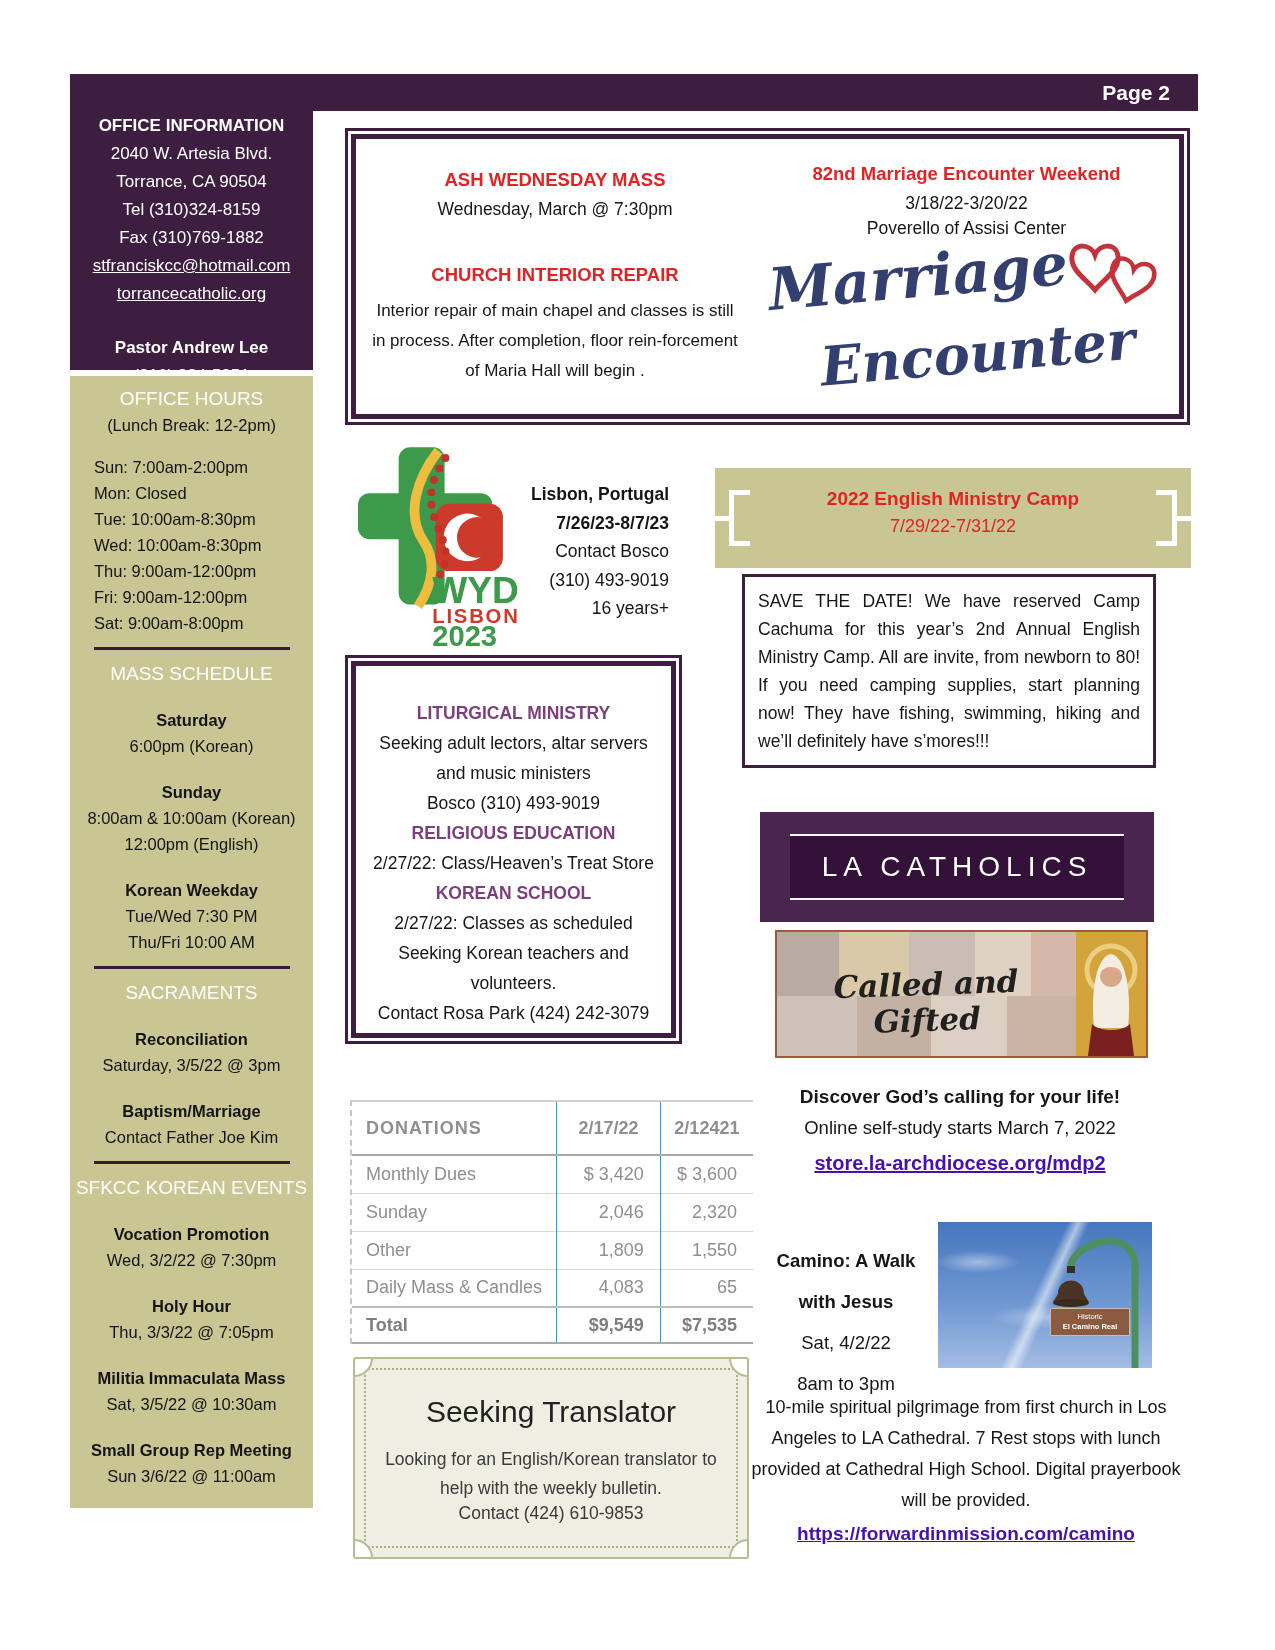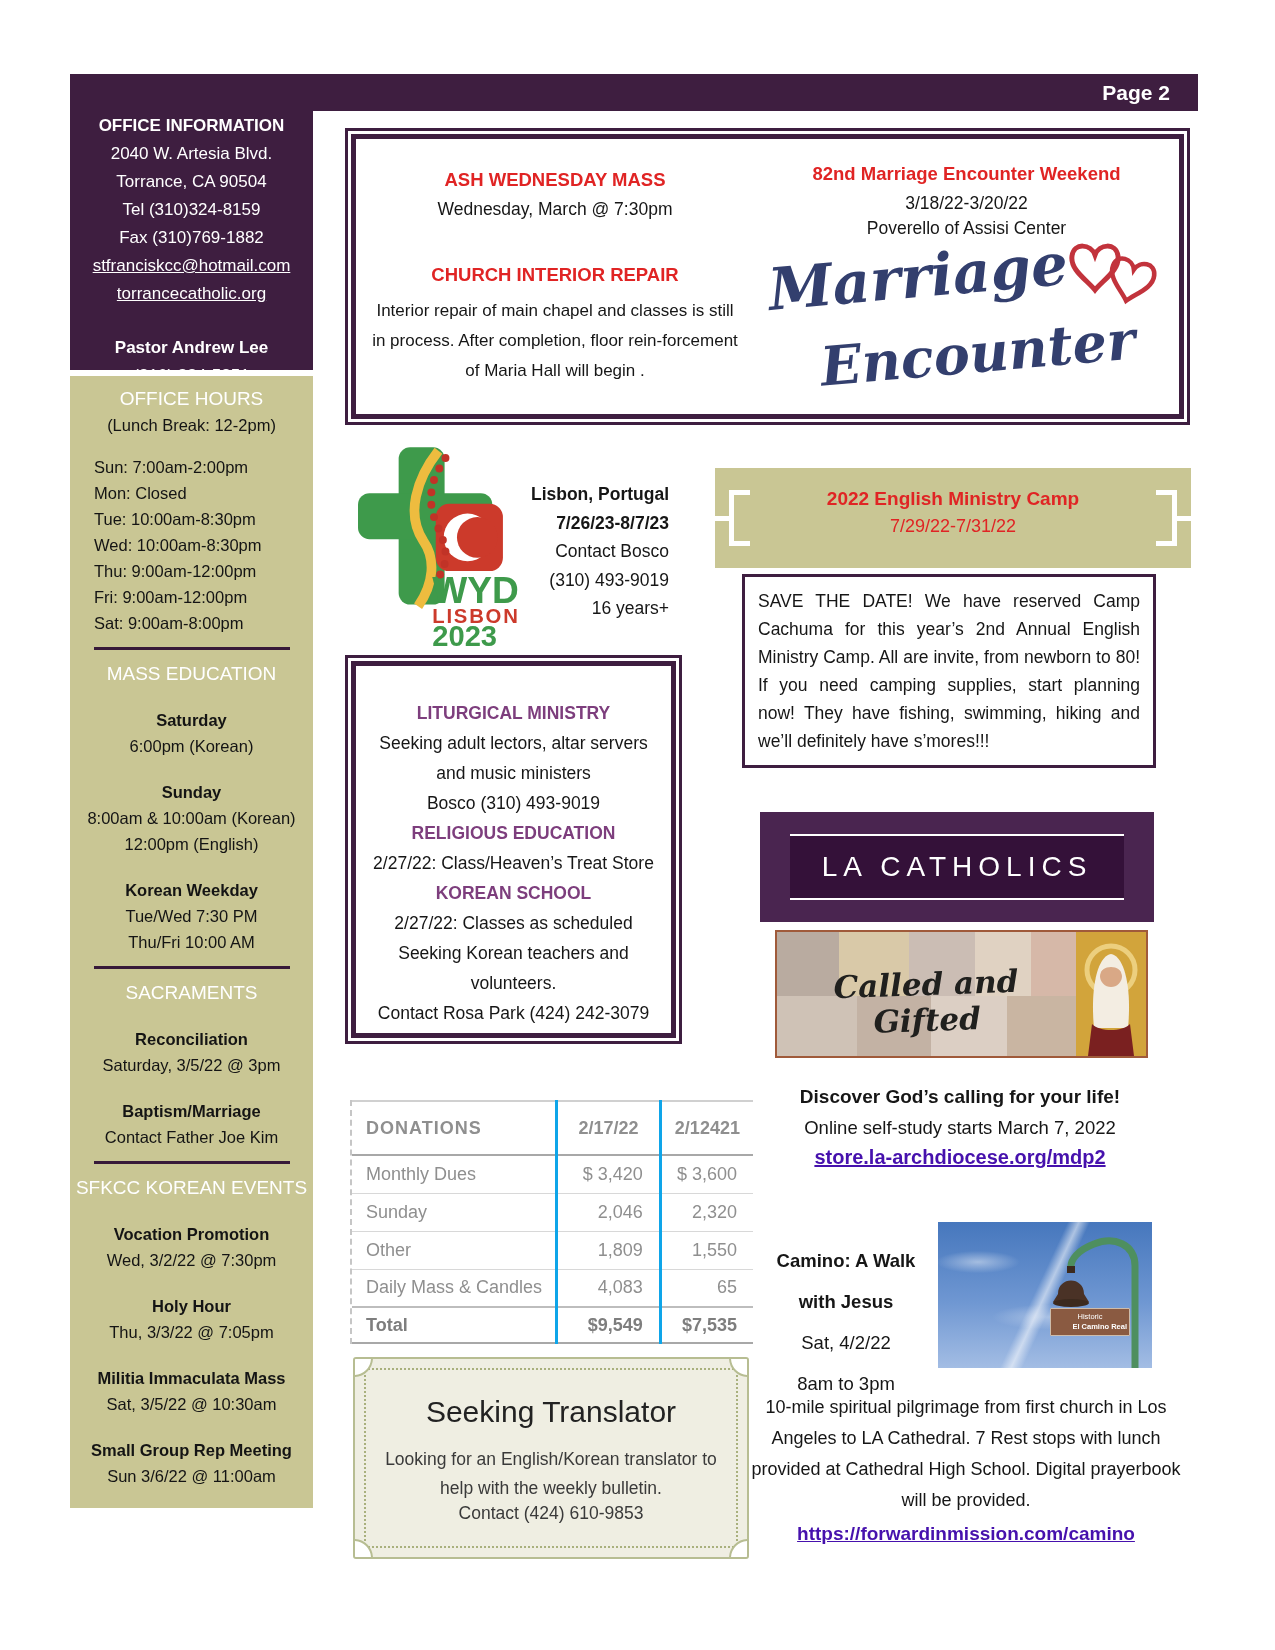--- a/index.html
+++ b/index.html
@@ -83,21 +83,21 @@
   .ministry-box .dbl-inner{text-align:center;padding-top:32px;font-size:17.5px;line-height:30px;}
   .plum-h{color:var(--plum);font-weight:bold;}
   .ministry-box .w2{width:290px;margin:0 auto;}
 
   
   .donations{position:absolute;left:350px;top:1100px;width:403px;color:#8f8f8f;font-size:18px;
     border-left:2px dashed #c6c6c6;}
   .donations table{border-collapse:collapse;width:100%;}
   .donations thead th{font-weight:bold;border-top:2px solid #d0d0d0;border-bottom:2px solid #a8a8a8;height:54px;}
   .donations th:first-child{text-align:left;padding-left:14px;letter-spacing:1px;}
-  .donations td,.donations th{border-left:3px solid #0ea5e9;}
+  .donations td,.donations th{border-left:1px solid #0ea5e9;}
   .donations td:first-child,.donations th:first-child{border-left:none;}
   .donations tbody td{height:38px;border-top:1px solid #d8d8d8;}
   .donations tbody tr:first-child td{border-top:none;}
   .donations td.lab{text-align:left;padding-left:14px;}
   .donations td.num{text-align:right;padding-right:16px;}
   .donations th.dt{text-align:center;}
   .donations tr.total td{font-weight:bold;color:#7e7e7e;border-top:2px solid #bdbdbd;border-bottom:2px solid #a8a8a8;height:36px;}
 
   
   .translator{position:absolute;left:353px;top:1357px;width:396px;height:202px;background:#efeee2;
@@ -122,36 +122,36 @@
   .cag-tile{position:absolute;}
   .cag-script{position:absolute;left:0;right:0;top:34px;text-align:center;
     font-family:"DejaVu Serif",serif;font-style:italic;font-weight:bold;font-size:31px;color:#20201e;
     transform:rotate(-2deg);}
   .cag-icon{width:70px;background:#d2a43b;position:relative;}
 
   
   .discover{position:absolute;left:742px;top:1086px;width:436px;text-align:center;}
   .discover .d1{font-weight:bold;font-size:19px;}
   .discover .d2{margin-top:9px;font-size:18.5px;}
-  .discover a{display:inline-block;margin-top:7px;font-size:20px;font-weight:bold;color:var(--link);
+  .discover a{display:inline-block;margin-top:13px;font-size:20px;font-weight:bold;color:var(--link);
     text-decoration:underline;cursor:pointer;}
 
   
   .camino-text{position:absolute;left:762px;top:1240px;width:168px;text-align:center;font-size:18.5px;line-height:41px;}
   .camino-text .b{font-weight:bold;}
   .camino-img{position:absolute;left:938px;top:1222px;width:214px;height:146px;overflow:hidden;}
   .sky{position:absolute;inset:0;background:linear-gradient(180deg,#4677bd 0%,#6f97d2 55%,#a3bde4 100%);}
   .sky:before{content:"";position:absolute;inset:0;
     background:
       radial-gradient(60px 16px at 40px 40px, rgba(255,255,255,.45), transparent 70%),
       radial-gradient(80px 18px at 110px 95px, rgba(255,255,255,.35), transparent 70%),
       linear-gradient(115deg, transparent 46%, rgba(255,255,255,.55) 50%, transparent 54%);}
   .cam-sign{position:absolute;right:22px;top:86px;width:80px;background:#8a5a41;border:1px solid #cdbcab;
     border-radius:1px;color:#fff;text-align:center;font-size:7.5px;line-height:10px;padding:3px 2px;}
-  .cam-sign .b{font-weight:bold;text-align:right;}
+  .cam-sign .b{font-weight:bold;}
   .camino-body{position:absolute;left:740px;top:1392px;width:452px;text-align:center;font-size:18px;line-height:31px;}
   .camino-body a{display:inline-block;margin-top:2px;font-size:19px;font-weight:bold;color:var(--link);
     text-decoration:underline;cursor:pointer;}
 </style>
 </head>
 <body>
 
 <div id="page">
 
   <div class="page-bar">
@@ -177,21 +177,21 @@
       <div>Sun: 7:00am-2:00pm</div>
       <div>Mon: Closed</div>
       <div>Tue: 10:00am-8:30pm</div>
       <div>Wed: 10:00am-8:30pm</div>
       <div>Thu: 9:00am-12:00pm</div>
       <div>Fri: 9:00am-12:00pm</div>
       <div>Sat: 9:00am-8:00pm</div>
     </div>
     <div class="divider"></div>
 
-    <div class="h">MASS EDUCATION</div>
+    <div class="h">MASS SCHEDULE</div>
     <div class="grp">
       <div class="lbl">Saturday</div>
       <div>6:00pm (Korean)</div>
     </div>
     <div class="grp">
       <div class="lbl">Sunday</div>
       <div>8:00am &amp; 10:00am (Korean)</div>
       <div>12:00pm (English)</div>
     </div>
     <div class="grp">

